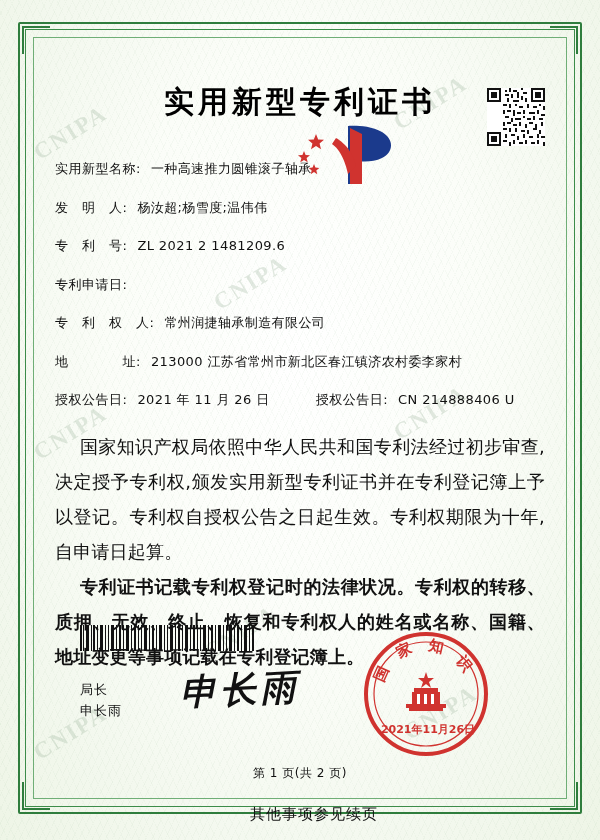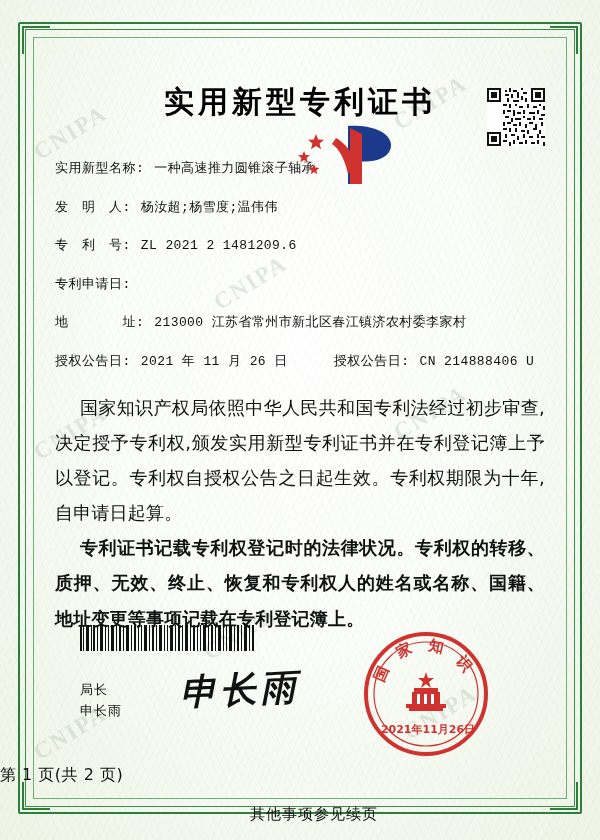--- a/index.html
+++ b/index.html
@@ -134,21 +134,20 @@
   .fields {
     margin-top: 36px;
   }
   .field {
     display: flex;
     align-items: baseline;
     font-size: 13px;
     color: #111;
     margin-bottom: 19px;
     line-height: 1.5;
-    font-family: Liberation Mono, monospace;
   }
   .field .lab {
     flex: 0 0 auto;
     white-space: pre;
     letter-spacing: .5px;
   }
   .field .val {
     flex: 1 1 auto;
     margin-left: 10px;
     letter-spacing: .4px;
@@ -221,22 +220,22 @@
     color: #d0332f;
     font-size: 11px;
     font-weight: bold;
     letter-spacing: 0px;
   }
 
   .page-no {
     position: absolute;
     left: 0; right: 0;
     top: 765px;
-    text-align: left;
-    font-size: 16px;
+    text-align: center;
+    font-size: 12px;
     color: #111;
     letter-spacing: .5px;
   }
 
   .footnote {
     position: absolute;
     left: 0; right: 0;
     top: 805px;
     text-align: center;
     font-size: 15px;
@@ -381,20 +380,24 @@
         <span class="val">杨汝超;杨雪度;温伟伟</span>
       </div>
       <div class="field">
         <span class="lab">专　利　号:</span>
         <span class="val">ZL 2021 2 1481209.6</span>
       </div>
       <div class="field">
         <span class="lab">专利申请日:</span>
       </div>
       <div class="field">
+        <span class="lab">专　利　权　人:</span>
+        <span class="val">常州润捷轴承制造有限公司</span>
+      </div>
+      <div class="field">
         <span class="lab">地　　　　址:</span>
         <span class="val">213000 江苏省常州市新北区春江镇济农村委李家村</span>
       </div>
       <div class="field two">
         <span class="lab">授权公告日:</span>
         <span class="val">2021 年 11 月 26 日</span>
         <span class="lab2">授权公告日:</span>
         <span class="val">CN 214888406 U</span>
       </div>
     </div>

